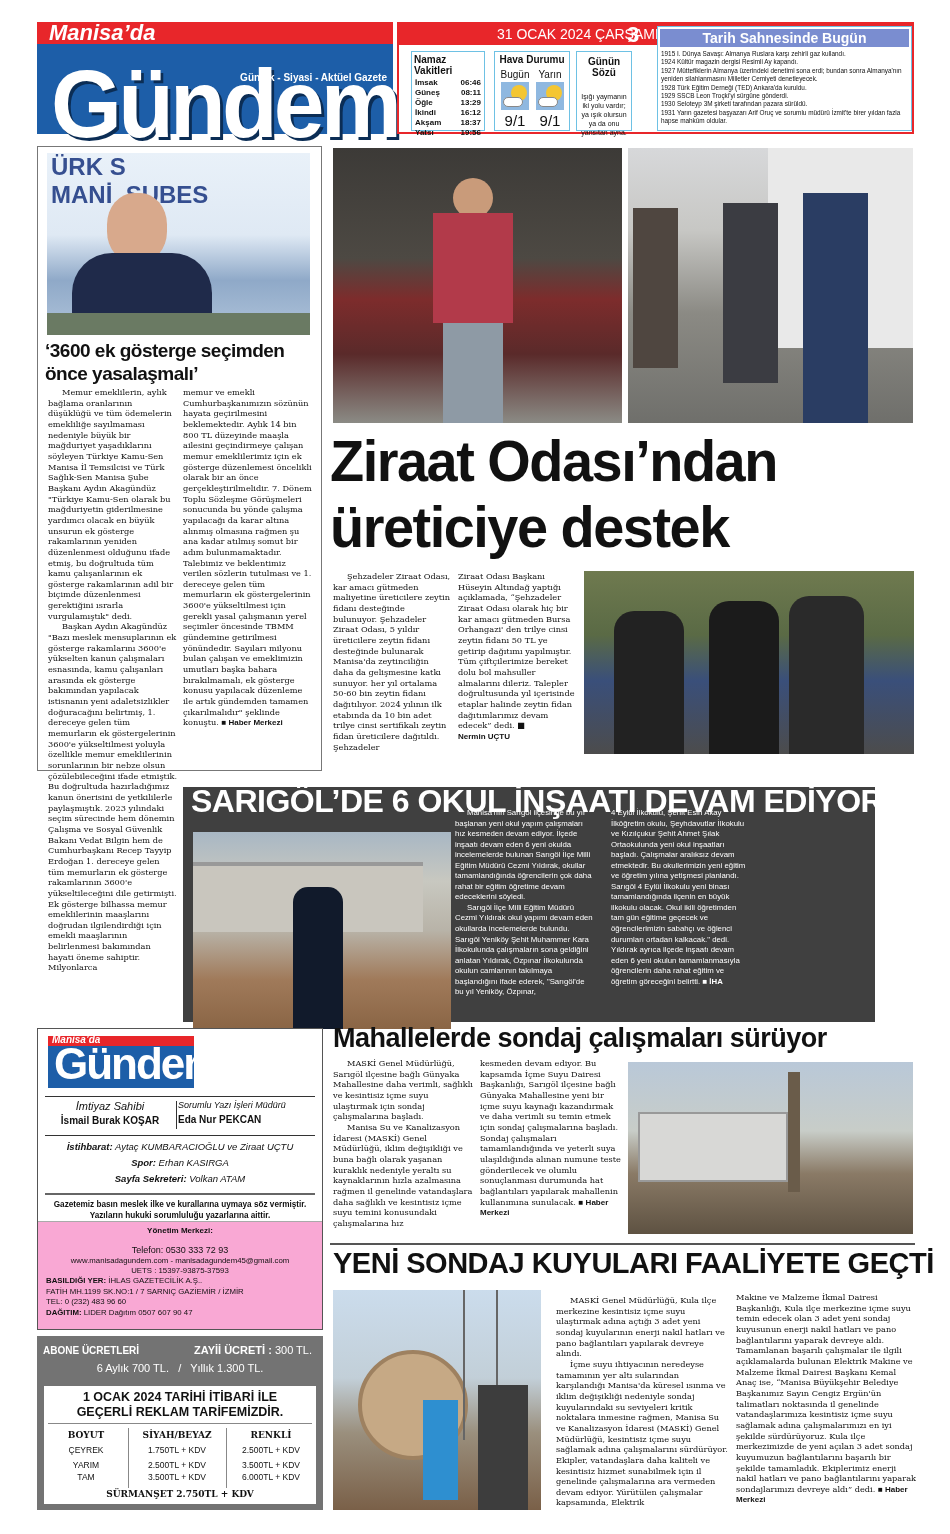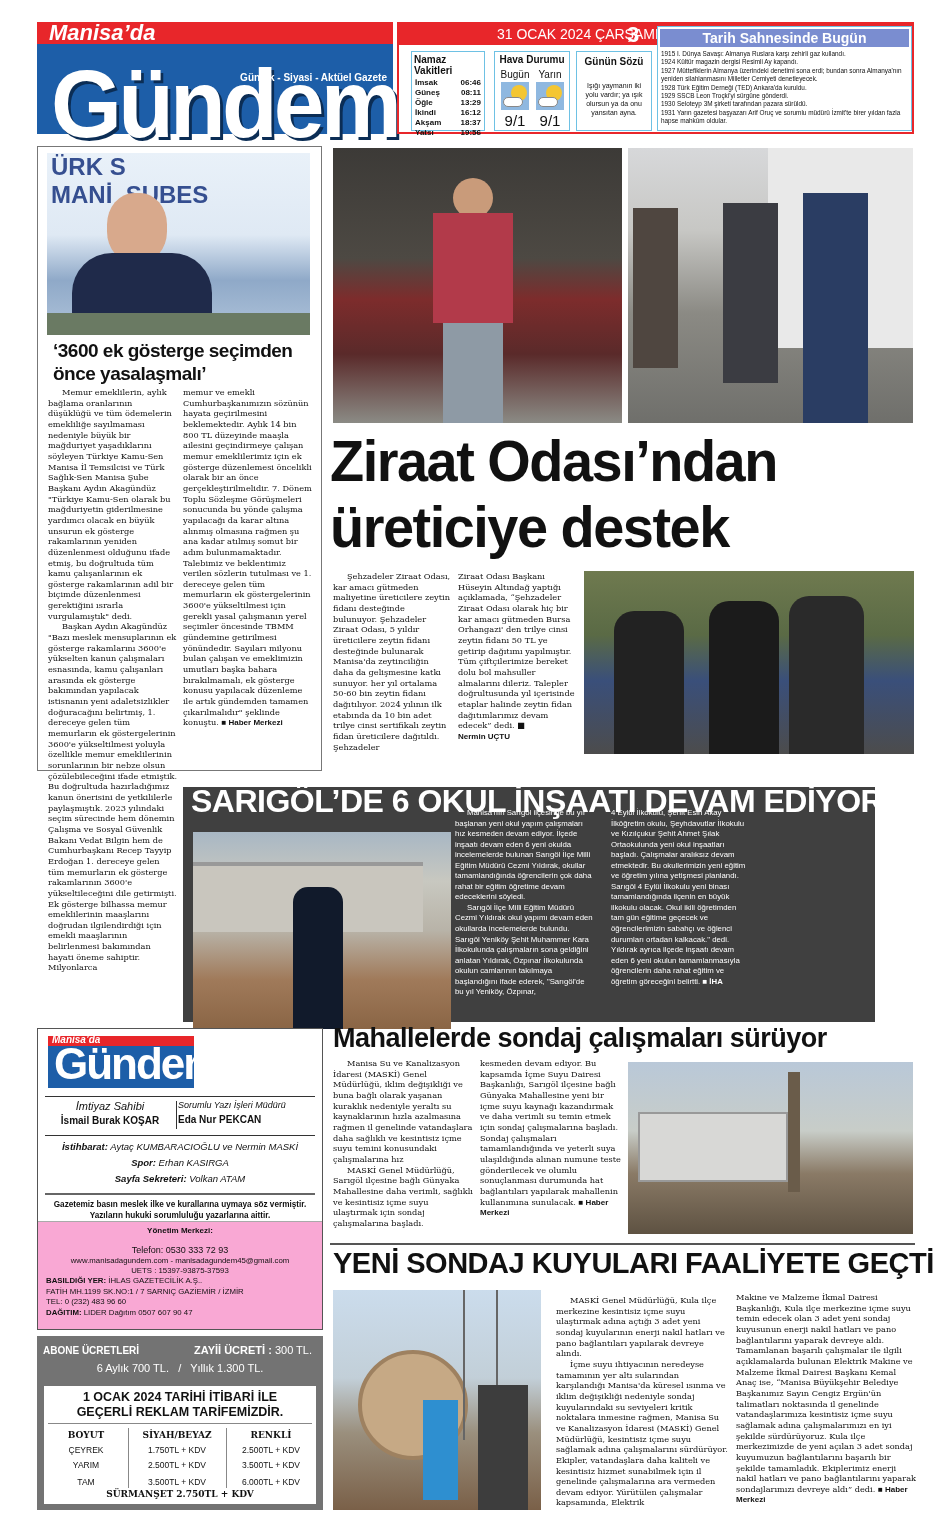--- a/index.html
+++ b/index.html
@@ -22,31 +22,31 @@
 #namaz{left:12px;top:27px;width:74px;height:80px}
 #namaz h4{font:bold 10px "Liberation Sans",sans-serif;padding:2px 2px}
 .nrow{display:flex;justify-content:space-between;font:bold 8px/10px "Liberation Sans",sans-serif;padding:0 3px}
 #hava{left:95px;top:27px;width:76px;height:80px}
 #hava h4{font:bold 10px "Liberation Sans",sans-serif;text-align:center;padding-top:2px}
 .hcol{position:absolute;top:17px;width:34px;text-align:center;font:10px "Liberation Sans",sans-serif}
 .wicon{width:28px;height:28px;margin:2px auto;background:#8fb8e0;position:relative;overflow:hidden}
 .sun{position:absolute;right:2px;top:3px;width:16px;height:16px;border-radius:50%;background:#f4c632}
 .cloud{position:absolute;left:2px;bottom:3px;width:20px;height:10px;border-radius:6px;background:#fff;border:1px solid #888}
 .htemp{font:15px "Liberation Sans",sans-serif;margin-top:2px}
-#soz{left:177px;top:27px;width:76px;height:80px;text-align:center}
+#soz{left:177px;top:27px;width:56px;height:80px;text-align:center}
 #soz h4{font:bold 10px "Liberation Sans",sans-serif;padding-top:4px}
 #soz p{font:7px/9px "Liberation Sans",sans-serif;margin-top:14px;padding:0 3px}
 #tarih{left:258px;top:2px;width:255px;height:105px;border:1.5px solid #6ec1e4}
 #tarih h4{background:#7a8dd0;color:#fff;text-align:center;font:bold 14px "Liberation Sans",sans-serif;margin:2px;padding:1px}
 #tarih ul{list-style:none;font:6.4px/8.4px "Liberation Sans",sans-serif;padding:1px 3px}
 
 .photo{position:absolute;overflow:hidden}
 
 #left-box{left:37px;top:146px;width:285px;height:625px;border:1px solid #777}
-#left-headline{position:absolute;left:15px;top:192px;font:bold 19px/23px "Liberation Sans",sans-serif;letter-spacing:-0.5px}
+#left-headline{position:absolute;left:7px;top:192px;font:bold 19px/23px "Liberation Sans",sans-serif;letter-spacing:-0.5px}
 .col{position:absolute;font:8.2px/10.65px "DejaVu Serif",serif;text-align:left}
 .col p{text-indent:14px}
 .col p.noind{text-indent:0}
 .sig{font:bold 8px "Liberation Sans",sans-serif}
 
 #ziraat-headline{left:330px;top:428px;width:590px;font:bold 57px/66px "Liberation Sans",sans-serif;letter-spacing:-1.5px;transform:scaleX(0.98);transform-origin:left}
 
 #sarigol{left:183px;top:787px;width:692px;height:235px;background:#404040}
 #sarigol-head{position:absolute;left:8px;top:-4px;color:#fff;font:bold 32px "Liberation Sans",sans-serif;letter-spacing:-0.5px;white-space:nowrap}
 .wcol{position:absolute;color:#fff;font:7.8px/10.55px "Liberation Sans",sans-serif}
@@ -218,21 +218,21 @@
     <div style="font:italic 11px 'Liberation Sans',sans-serif">İmtiyaz Sahibi</div>
     <div style="font:bold 10px 'Liberation Sans',sans-serif;margin-top:3px">İsmail Burak KOŞAR</div>
   </div>
   <div style="position:absolute;left:138px;top:72px;width:1px;height:28px;background:#333"></div>
   <div style="position:absolute;left:140px;top:71px;width:140px;text-align:left">
     <div style="font:italic 9px 'Liberation Sans',sans-serif">Sorumlu Yazı İşleri Müdürü</div>
     <div style="font:bold 10px 'Liberation Sans',sans-serif;margin-top:4px">Eda Nur PEKCAN</div>
   </div>
   <div class="hr" style="left:7px;top:106px;width:270px"></div>
   <div style="position:absolute;left:0;top:110px;width:100%;text-align:center;font:italic 9.5px/16px 'Liberation Sans',sans-serif">
-    <div><b>İstihbarat:</b> <span>Aytaç KUMBARACIOĞLU ve Nermin MASKİ</span></div>
+    <div><b>İstihbarat:</b> <span>Aytaç KUMBARACIOĞLU ve Ziraat UÇTU</span></div>
     <div><b>Spor:</b> <span>Erhan KASIRGA</span></div>
     <div><b>Sayfa Sekreteri:</b> <span>Volkan ATAM</span></div>
   </div>
   <div class="hr" style="left:7px;top:164px;width:270px;height:2px;background:#666"></div>
   <div style="position:absolute;left:10px;top:170px;width:264px;text-align:center;font:bold 8.2px/11px 'Liberation Sans',sans-serif">Gazetemiz basın meslek ilke ve kurallarına uymaya söz vermiştir. Yazıların hukuki sorumluluğu yazarlarına aittir.</div>
   <div style="position:absolute;left:0;top:192px;width:100%;height:108px;background:#f9a8d4;border-top:1px solid #aaa">
     <div style="text-align:center;font:bold 8px 'Liberation Sans',sans-serif;margin-top:4px">Yönetim Merkezi:</div>
     <div style="text-align:center;font:9px/11px 'Liberation Sans',sans-serif;margin-top:10px">Telefon: 0530 333 72 93</div>
     <div style="text-align:center;font:7.8px/10px 'Liberation Sans',sans-serif">www.manisadagundem.com - manisadagundem45@gmail.com</div>
     <div style="text-align:center;font:7.8px/10px 'Liberation Sans',sans-serif">UETS : 15397-93875-37593</div>
@@ -263,34 +263,34 @@
         <div style="display: flex; height: 15px; align-items: center;">
           <span style="width: 84px; text-align: center; font: 8.5px &quot;Liberation Sans&quot;, sans-serif;">ÇEYREK</span>
           <span style="width: 98px; text-align: center; font: 8.5px &quot;Liberation Sans&quot;, sans-serif;">1.750TL + KDV</span>
           <span style="width: 90px; text-align: center; font: 8.5px &quot;Liberation Sans&quot;, sans-serif;">2.500TL + KDV</span>
         </div>
         <div style="display: flex; height: 15px; align-items: center;">
           <span style="width: 84px; text-align: center; font: 8.5px &quot;Liberation Sans&quot;, sans-serif;">YARIM</span>
           <span style="width: 98px; text-align: center; font: 8.5px &quot;Liberation Sans&quot;, sans-serif;">2.500TL + KDV</span>
           <span style="width: 90px; text-align: center; font: 8.5px &quot;Liberation Sans&quot;, sans-serif;">3.500TL + KDV</span>
         </div>
-        <div style="display: flex; height: 15px; align-items: flex-end;">
+        <div style="display: flex; height: 15px; align-items: flex-start;">
           <span style="width: 84px; text-align: center; font: 8.5px &quot;Liberation Sans&quot;, sans-serif;">TAM</span>
           <span style="width: 98px; text-align: center; font: 8.5px &quot;Liberation Sans&quot;, sans-serif;">3.500TL + KDV</span>
           <span style="width: 90px; text-align: center; font: 8.5px &quot;Liberation Sans&quot;, sans-serif;">6.000TL + KDV</span>
         </div>
       </div>
     <div style="position:absolute;left:0;top:103px;width:100%;text-align:center;font:bold 9px 'DejaVu Serif',serif">SÜRMANŞET 2.750TL + KDV</div>
   </div>
 </div>
 
 <div id="mah-head" class="abs">Mahallelerde sondaj çalışmaları sürüyor</div>
 <div class="col" style="left:333px;top:1058px;width:142px">
+  <p>MASKİ Genel Müdürlüğü, Sarıgöl ilçesine bağlı Günyaka Mahallesine daha verimli, sağlıklı ve kesintisiz içme suyu ulaştırmak için sondaj çalışmalarına başladı.</p>
   <p>Manisa Su ve Kanalizasyon İdaresi (MASKİ) Genel Müdürlüğü, iklim değişikliği ve buna bağlı olarak yaşanan kuraklık nedeniyle yeraltı su kaynaklarının hızla azalmasına rağmen il genelinde vatandaşlara daha sağlıklı ve kesintisiz içme suyu temini konusundaki çalışmalarına hız</p>
-  <p>MASKİ Genel Müdürlüğü, Sarıgöl ilçesine bağlı Günyaka Mahallesine daha verimli, sağlıklı ve kesintisiz içme suyu ulaştırmak için sondaj çalışmalarına başladı.</p>
 </div>
 <div class="col" style="left:480px;top:1058px;width:142px">
   <p class="noind"><span>kesmeden devam ediyor. Bu kapsamda İçme Suyu Dairesi Başkanlığı, Sarıgöl ilçesine bağlı Günyaka Mahallesine yeni bir içme suyu kaynağı kazandırmak ve daha verimli su temin etmek için sondaj çalışmalarına başladı. Sondaj çalışmaları tamamlandığında ve yeterli suya ulaşıldığında alınan numune teste gönderilecek ve olumlu sonuçlanması durumunda hat bağlantıları yapılarak mahallenin kullanımına sunulacak.</span> <span class="sig">■ <span>Haber Merkezi</span></span></p>
 </div>
 <div class="photo" style="left:628px;top:1062px;width:285px;height:172px;background:linear-gradient(180deg,#b9c8d8 0%,#c8cdc8 40%,#8a7a66 65%,#5e5242 100%)">
   <div style="position:absolute;left:10px;top:50px;width:150px;height:70px;background:#d8d8d6;border:2px solid #999"></div>
   <div style="position:absolute;left:160px;top:10px;width:12px;height:120px;background:#6a5c4a"></div>
 </div>
 <div class="rule" style="left:330px;top:1243px;width:585px"></div>
 

